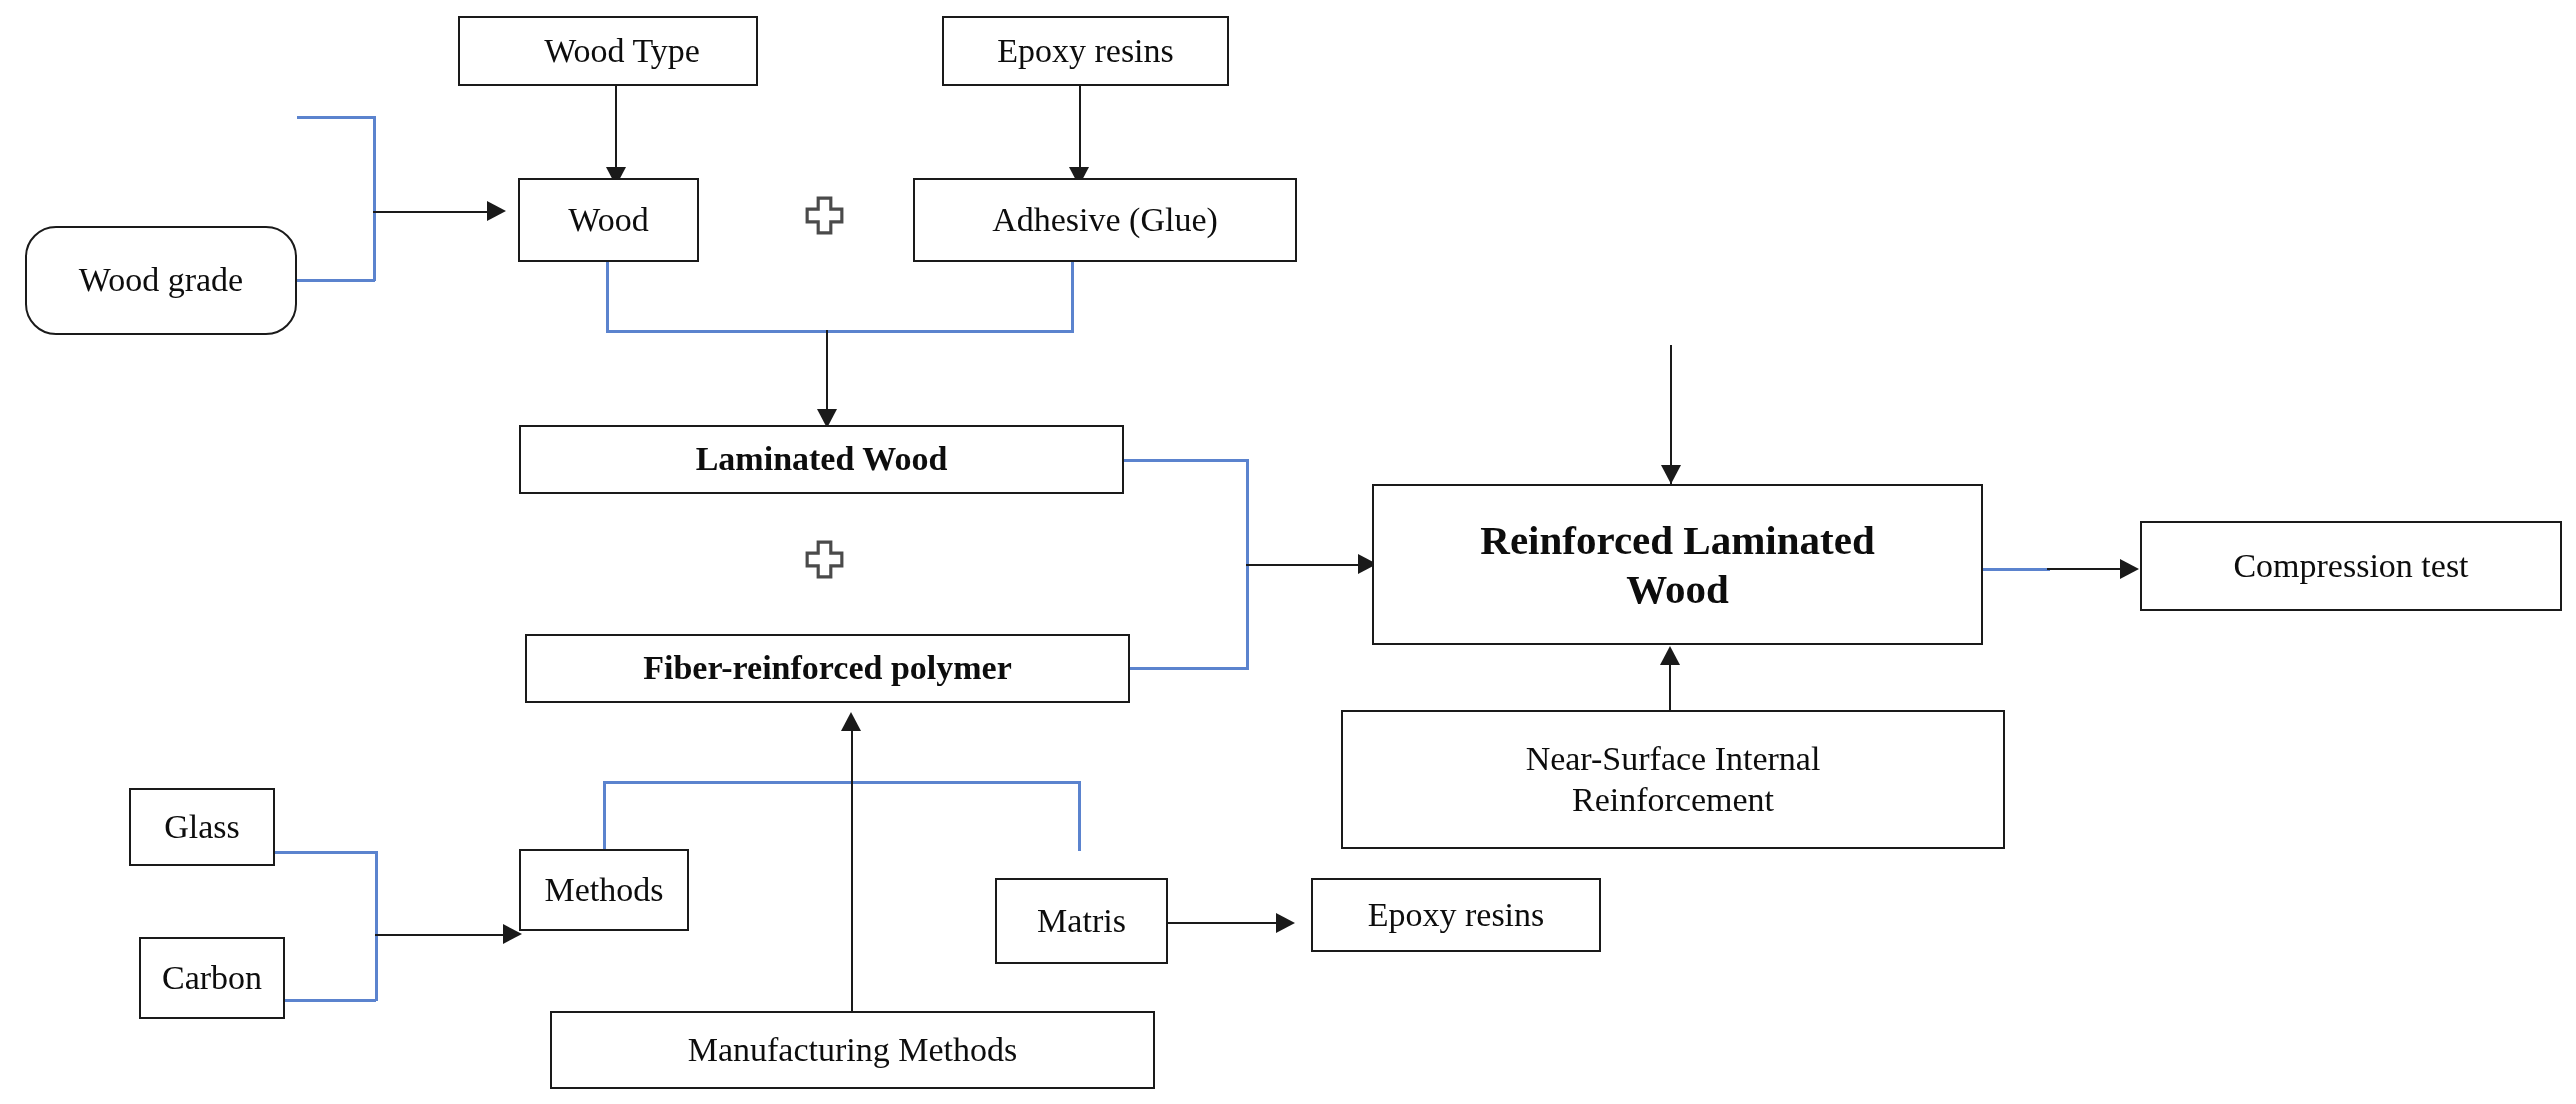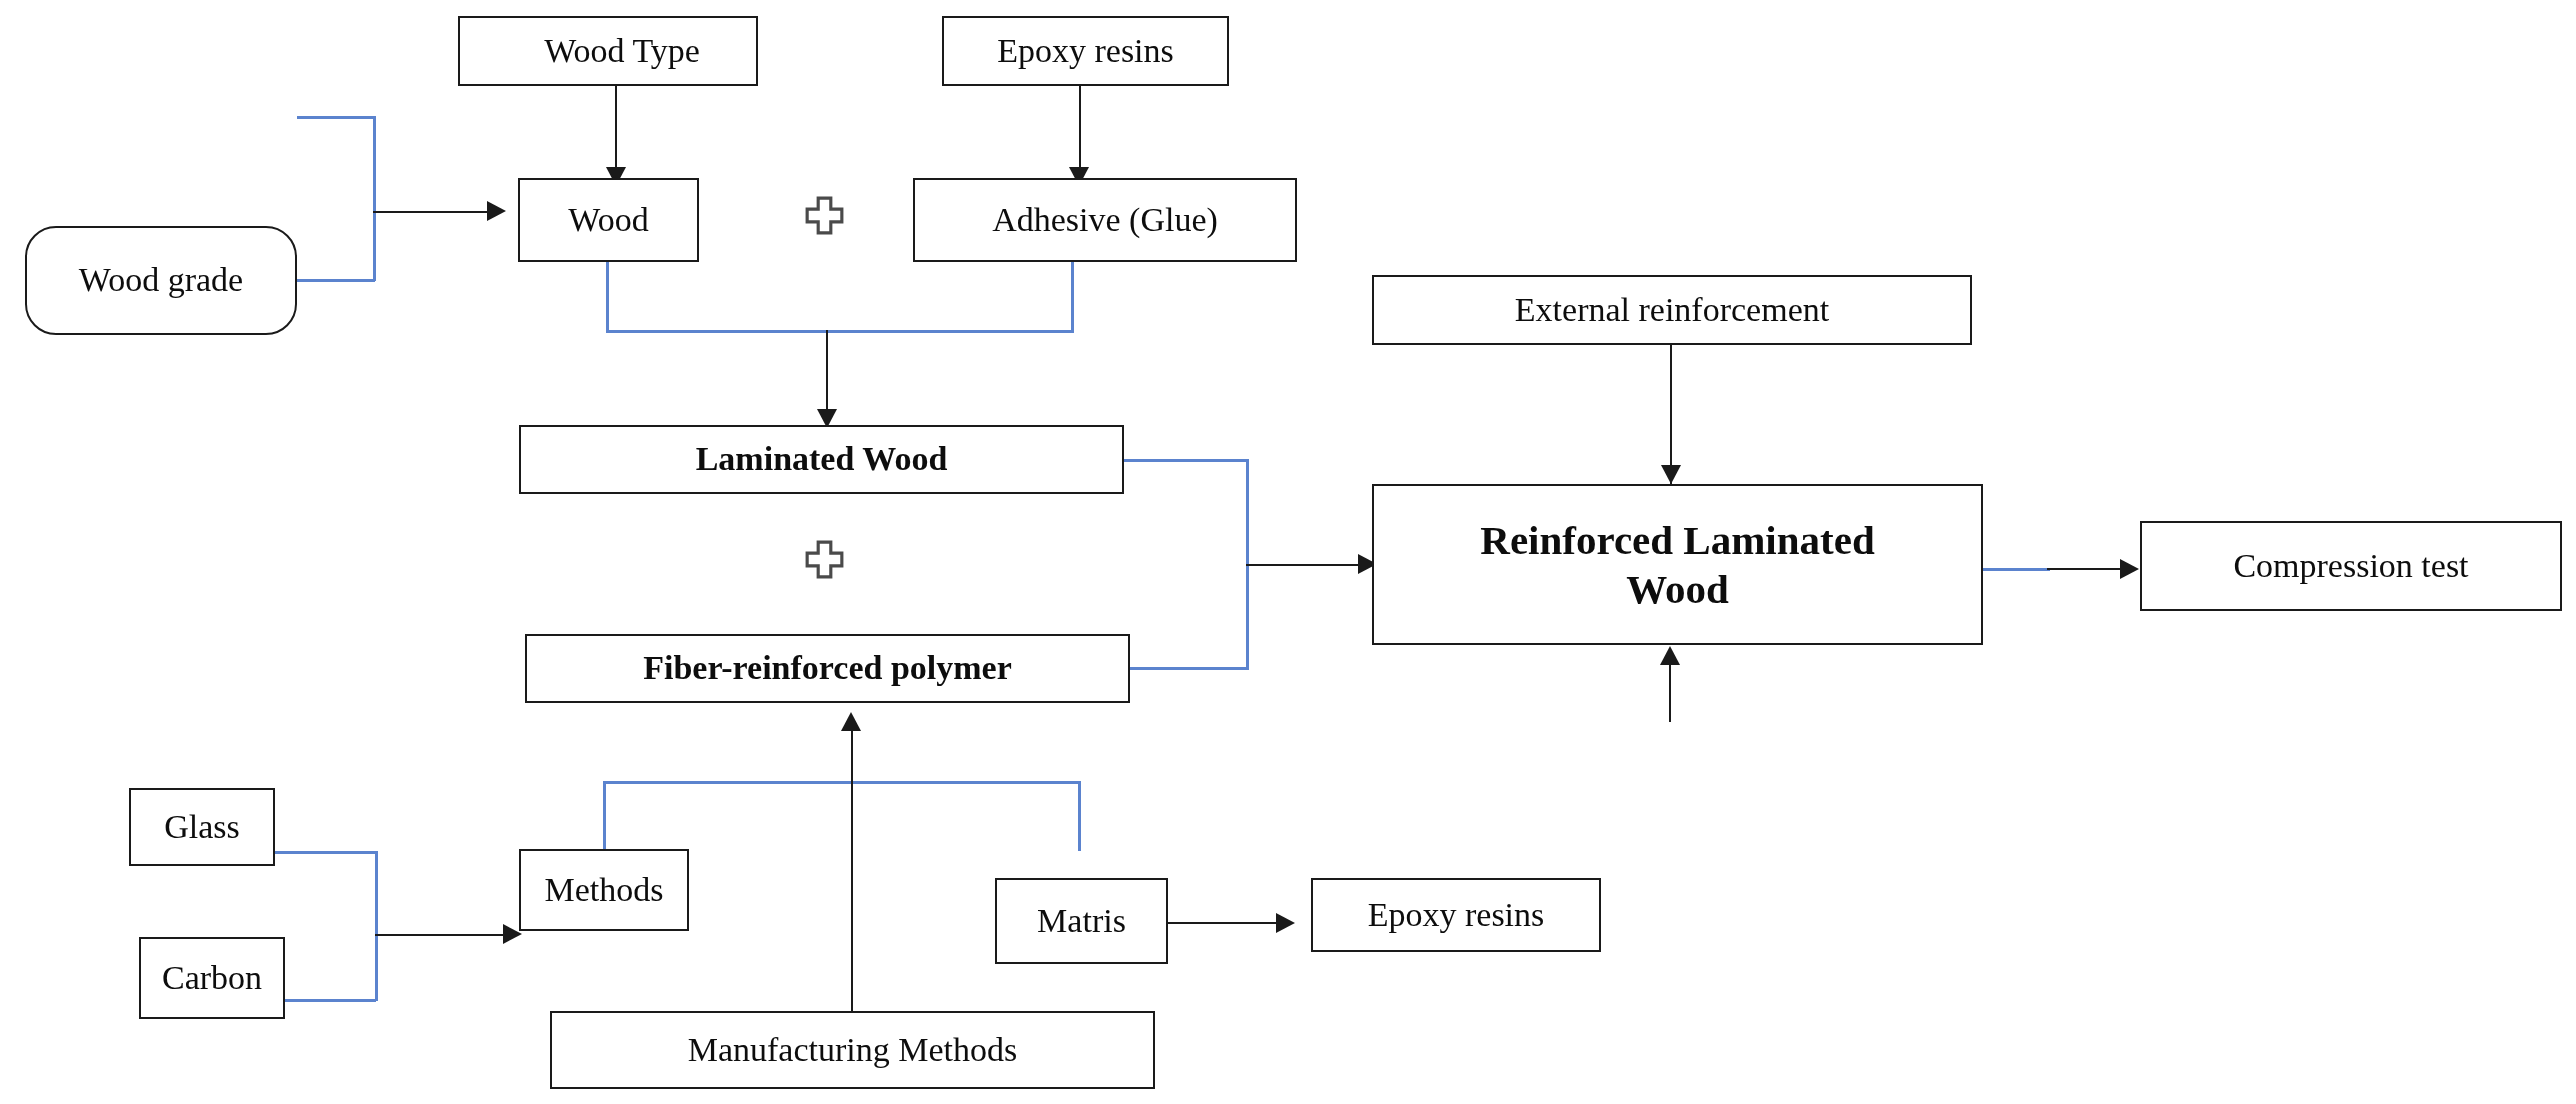--- a/index.html
+++ b/index.html
@@ -164,25 +164,26 @@
   <div class="node bold" style="left:519px; top:425px; width:605px; height:69px;">Laminated Wood</div>
 
   <div class="plus" style="left:804px; top:539px;">
     <svg viewBox="0 0 52 52" aria-hidden="true">
       <path d="M18 4 H34 V18 H48 V34 H34 V48 H18 V34 H4 V18 H18 Z" fill="#ffffff" stroke="#4a4a4a" stroke-width="4" stroke-linejoin="miter"></path>
     </svg>
   </div>
 
   <div class="node bold" style="left:525px; top:634px; width:605px; height:69px;">Fiber-reinforced polymer</div>
 
-  <div class="node" style="left:1372px; top:275px; width:600px; height:70px;">External reinforcement</div>
 
   <div class="node bold" style="left:1372px; top:484px; width:611px; height:161px; font-size:41px; white-space:pre-line;">Reinforced Laminated
 Wood</div>
 
+  <div class="node" style="left:1341px; top:710px; width:664px; height:139px; white-space:pre-line;">Near-Surface Internal
+Reinforcement</div>
 
   <div class="node" style="left:2140px; top:521px; width:422px; height:90px;">Compression test</div>
 
   <div class="node" style="left:129px; top:788px; width:146px; height:78px;">Glass</div>
 
   <div class="node" style="left:139px; top:937px; width:146px; height:82px;text-align:right;">Carbon</div>
 
   <div class="node" style="left:519px; top:849px; width:170px; height:82px;">Methods</div>
 
   <div class="node" style="left:995px; top:878px; width:173px; height:86px;">Matris</div>

